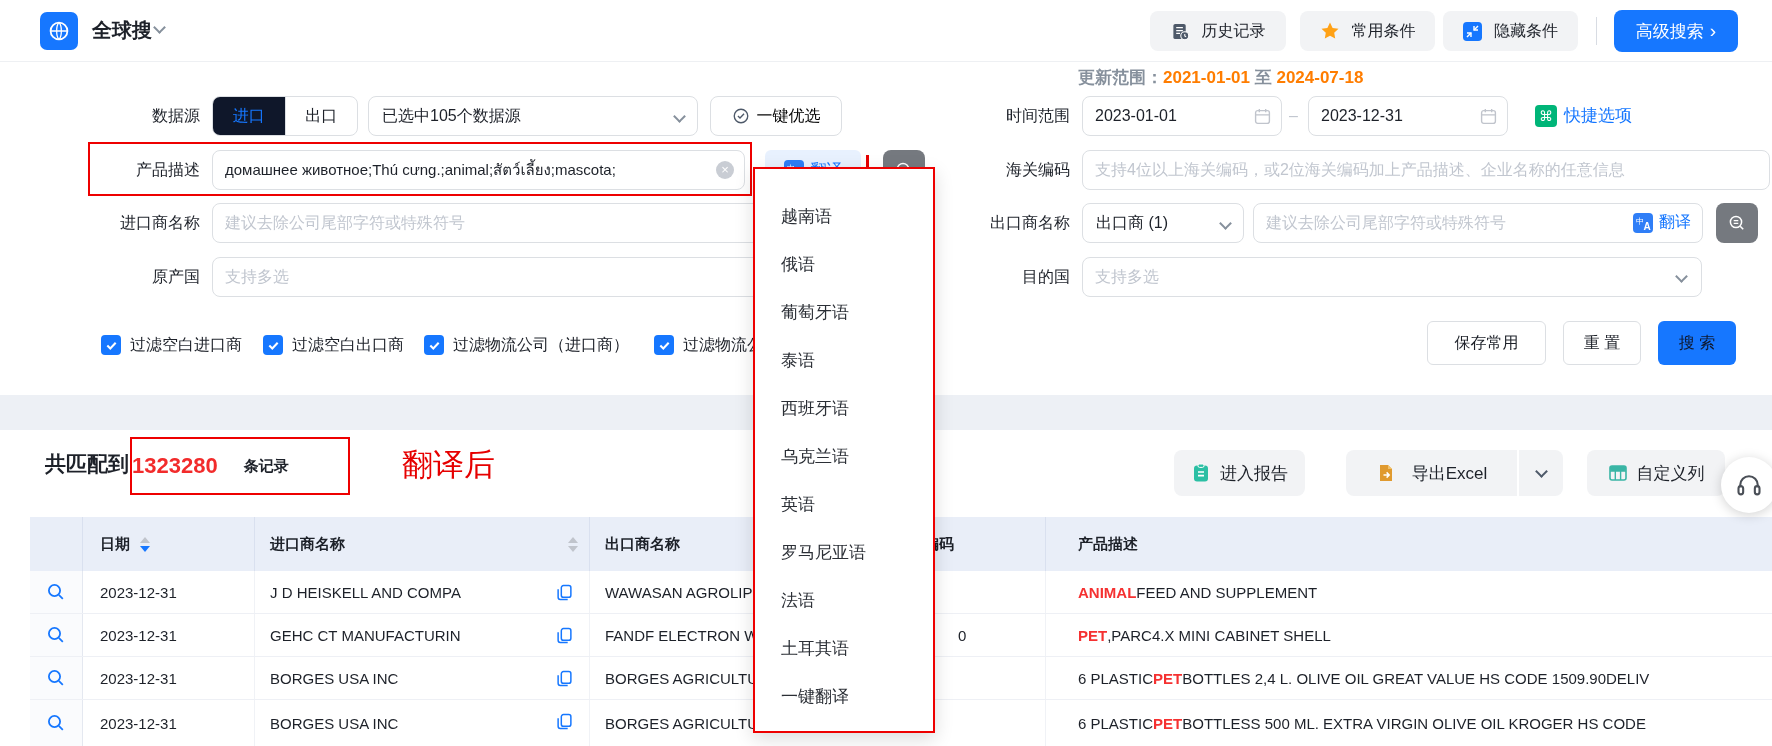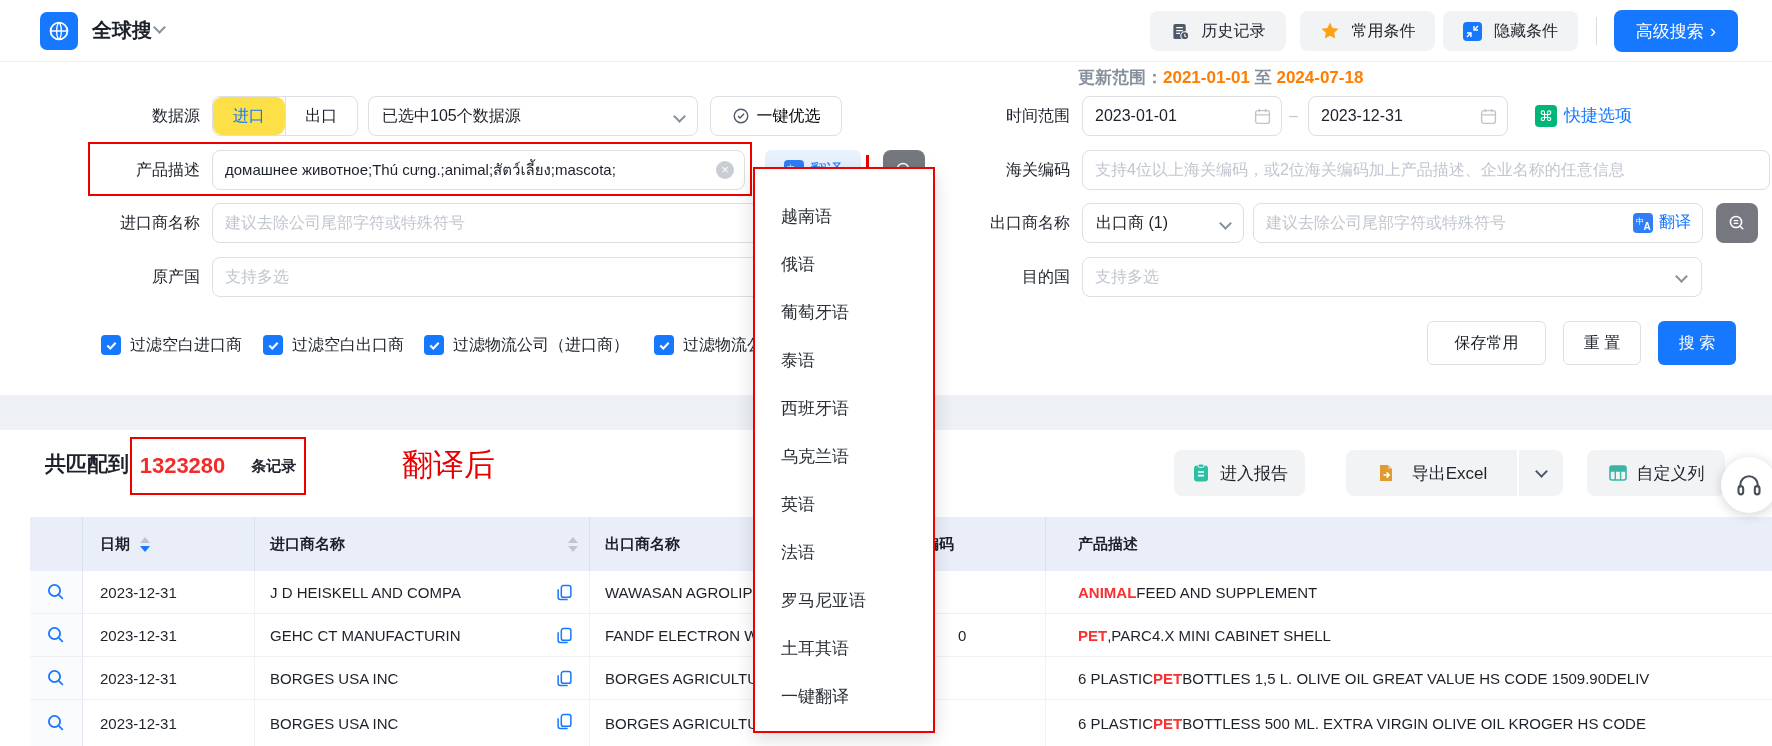--- a/index.html
+++ b/index.html
@@ -20,48 +20,48 @@
   .tb-adv::after { content:"›"; font-size:19px; margin-left:2px; }
 
   
   .flabel { position:absolute; width:130px; font-size:16px; line-height:40px; text-align:right; color:#1d2129; }
   .inp { position:absolute; height:40px; border:1px solid #dcdfe3; border-radius:8px; font-size:16px; color:#1d2129; padding:0 12px; outline:none; background:#fff; font-family:inherit; }
   .inp::placeholder { color:#c1c6cf; }
   .select-like { position:absolute; height:40px; border:1px solid #dcdfe3; border-radius:8px; font-size:16px; line-height:38px; padding:0 30px 0 13px; background:#fff; }
   .select-like .chev { position:absolute; right:13px; top:15px; }
   .tabs { position:absolute; left:212px; top:96px; width:146px; height:40px; border:1px solid #dcdfe3; border-radius:8px; display:flex; overflow:hidden; background:#fff; }
   .tab { flex:1; text-align:center; line-height:38px; font-size:16px; cursor:pointer; }
-  .tab.active { background:#fde047; color:#1677ff;border-radius:9px; }
+  .tab.active { background:#0f172a; color:#1677ff; }
   .tab + .tab { border-left:1px solid #dcdfe3; }
   .optimize { position:absolute; left:710px; top:96px; width:132px; height:40px; border:1px solid #dcdfe3; border-radius:8px; background:#fff; display:flex; align-items:center; justify-content:center; gap:7px; font-size:16px; cursor:pointer; font-family:inherit; }
   .update-range { position:absolute; left:1078px; top:66px; font-size:17px; color:#86909c; font-weight:600; }
   .update-range .od { color:#ff7d00; }
   .date-sep { position:absolute; left:1289px; top:96px; line-height:40px; color:#c1c6cf; }
   .date-sep::after { content:"–"; }
   .cal { position:absolute; top:12px; right:11px; }
   .quick-icon { position:absolute; left:1535px; top:105px; width:22px; height:22px; background:#00b578; border-radius:4px; color:#fff; font-size:14px; line-height:22px; text-align:center; }
   .quick-text { position:absolute; left:1564px; top:96px; line-height:40px; font-size:17px; color:#1677ff; cursor:pointer; }
   .clear-x { position:absolute; right:11px; top:11px; width:18px; height:18px; border-radius:50%; background:#c9cdd4; color:#fff; font-size:13px; line-height:17px; text-align:center; cursor:pointer; }
   .clear-x::after { content:"×"; }
   .trans-btn { position:absolute; left:765px; top:150px; width:96px; height:40px; background:#e8f1fe; border:none; border-radius:6px; display:flex; align-items:center; justify-content:center; gap:7px; font-size:16px; color:#1677ff; cursor:pointer; font-family:inherit; }
   .red-caret { position:absolute; left:866px; top:155px; width:3px; height:29px; background:#e60000; z-index:41; }
   .dark-ic { position:absolute; width:42px; height:40px; background:#75797f; border-radius:8px; display:flex; align-items:center; justify-content:center; cursor:pointer; }
   .exp-trans { position:absolute; right:12px; top:9px; display:flex; align-items:center; gap:6px; font-size:16px; color:#1677ff; cursor:pointer; }
   .cbrow { position:absolute; top:333px; height:24px; display:flex; align-items:center;padding-left:16px; }
   .cbbox { width:20px; height:20px; background:#1677ff; border-radius:4px; display:flex; align-items:center; justify-content:center; cursor:pointer; }
   .cblab { margin-left:9px; font-size:16px; }
   .link { color:#1677ff; font-size:16px; cursor:pointer; }
   .btn-plain { position:absolute; top:321px; height:44px; background:#fff; border:1px solid #dcdfe3; border-radius:6px; font-size:16px; color:#1d2129; cursor:pointer; font-family:inherit; }
-  .btn-blue { position:absolute; top:321px; height:44px; background:#1677ff; border:none; border-radius:6px; font-size:16px; color:#ffffff; cursor:pointer; font-family:inherit; }
+  .btn-blue { position:absolute; top:321px; height:44px; background:#1677ff; border:none; border-radius:6px; font-size:16px; color:#0f172a; cursor:pointer; font-family:inherit; }
 
   .band { position:absolute; left:0; top:395px; width:100%; height:35px; background:#edf0f5; }
 
   
   .match-prefix { position:absolute; left:45px; top:450px; font-size:21px; font-weight:700; }
-  .count-box { position:absolute; left:130px; top:437px; width:176px; height:58px; border:2px solid #ee0000; display:flex; align-items:center; justify-content:center; gap:26px; z-index:20; background:transparent; }
+  .count-box { position:absolute; left:130px; top:437px; width:220px; height:58px; border:2px solid #ee0000; display:flex; align-items:center; gap:26px; z-index:20; background:transparent; }
   .count-num { font-size:22px; font-weight:700; color:#f22b2b; }
   .count-suffix { font-size:15px; font-weight:700; color:#1d2129; }
   .trans-note { position:absolute; left:402px; top:444px; font-family:"DejaVu Serif","Liberation Serif",serif; font-size:31px; color:#e60000; }
   .res-btn { position:absolute; top:450px; height:46px; background:#f2f3f5; border:none; border-radius:8px; font-size:17px; color:#1d2129; display:flex; align-items:center; justify-content:center; gap:9px; cursor:pointer; font-family:inherit; }
   .export-wrap { position:absolute; left:1346px; top:450px; width:217px; height:46px; background:#f2f3f5; border-radius:8px; display:flex; }
   .export-main { flex:1; display:flex; align-items:center; justify-content:center; gap:16px; font-size:17px; cursor:pointer; }
   .export-chev { width:46px; display:flex; align-items:center; justify-content:center; border-left:2px solid #fff; cursor:pointer; }
   .headset { position:absolute; left:1721px; top:457px; width:56px; height:56px; border-radius:50%; background:#fff; box-shadow:0 2px 12px rgba(0,0,0,.18); display:flex; align-items:center; justify-content:center; z-index:30; cursor:pointer; }
 
   
@@ -418,21 +418,21 @@
               <path d="M11 14.5H4a2 2 0 01-2-2V5" fill="none" stroke="#1677ff" stroke-width="1.4"></path>
             </svg></span>
       </div>
       <div class="cell c-exp">
           <span>BORGES AGRICULTURAL</span>
         </div>
       <div class="cell c-code"></div>
       <div class="cell c-desc">
         <span>6 PLASTIC </span>
           <span class="hl">PET</span>
-          <span> BOTTLES 1,5 L. OLIVE OIL GREAT VALUE HS CODE 1509.90DELIV</span>
+          <span> BOTTLES 2,4 L. OLIVE OIL GREAT VALUE HS CODE 1509.90DELIV</span>
       </div>
     </div>
 
     <div class="trow" style="top:183px;height:46px;border-bottom:none;">
       <div class="cell c-icon">
           <svg width="20" height="20" viewBox="0 0 20 20">
             <circle cx="8.5" cy="8.5" r="5.6" fill="none" stroke="#1677ff" stroke-width="1.8"></circle>
             <path d="M12.8 12.8l4 4" stroke="#1677ff" stroke-width="1.8"></path>
           </svg>
         </div>
@@ -463,19 +463,19 @@
   <div class="red-box-product"></div>
 
   <div class="lang-menu">
     <div class="lang-item">越南语</div>
     <div class="lang-item">俄语</div>
     <div class="lang-item">葡萄牙语</div>
     <div class="lang-item">泰语</div>
     <div class="lang-item">西班牙语</div>
     <div class="lang-item">乌克兰语</div>
     <div class="lang-item">英语</div>
+    <div class="lang-item">罗马尼亚语</div>
     <div class="lang-item">法语</div>
-    <div class="lang-item">罗马尼亚语</div>
     <div class="lang-item">土耳其语</div>
     <div class="lang-item">一键翻译</div>
   </div>
 
 </div>
 
 </body></html>

